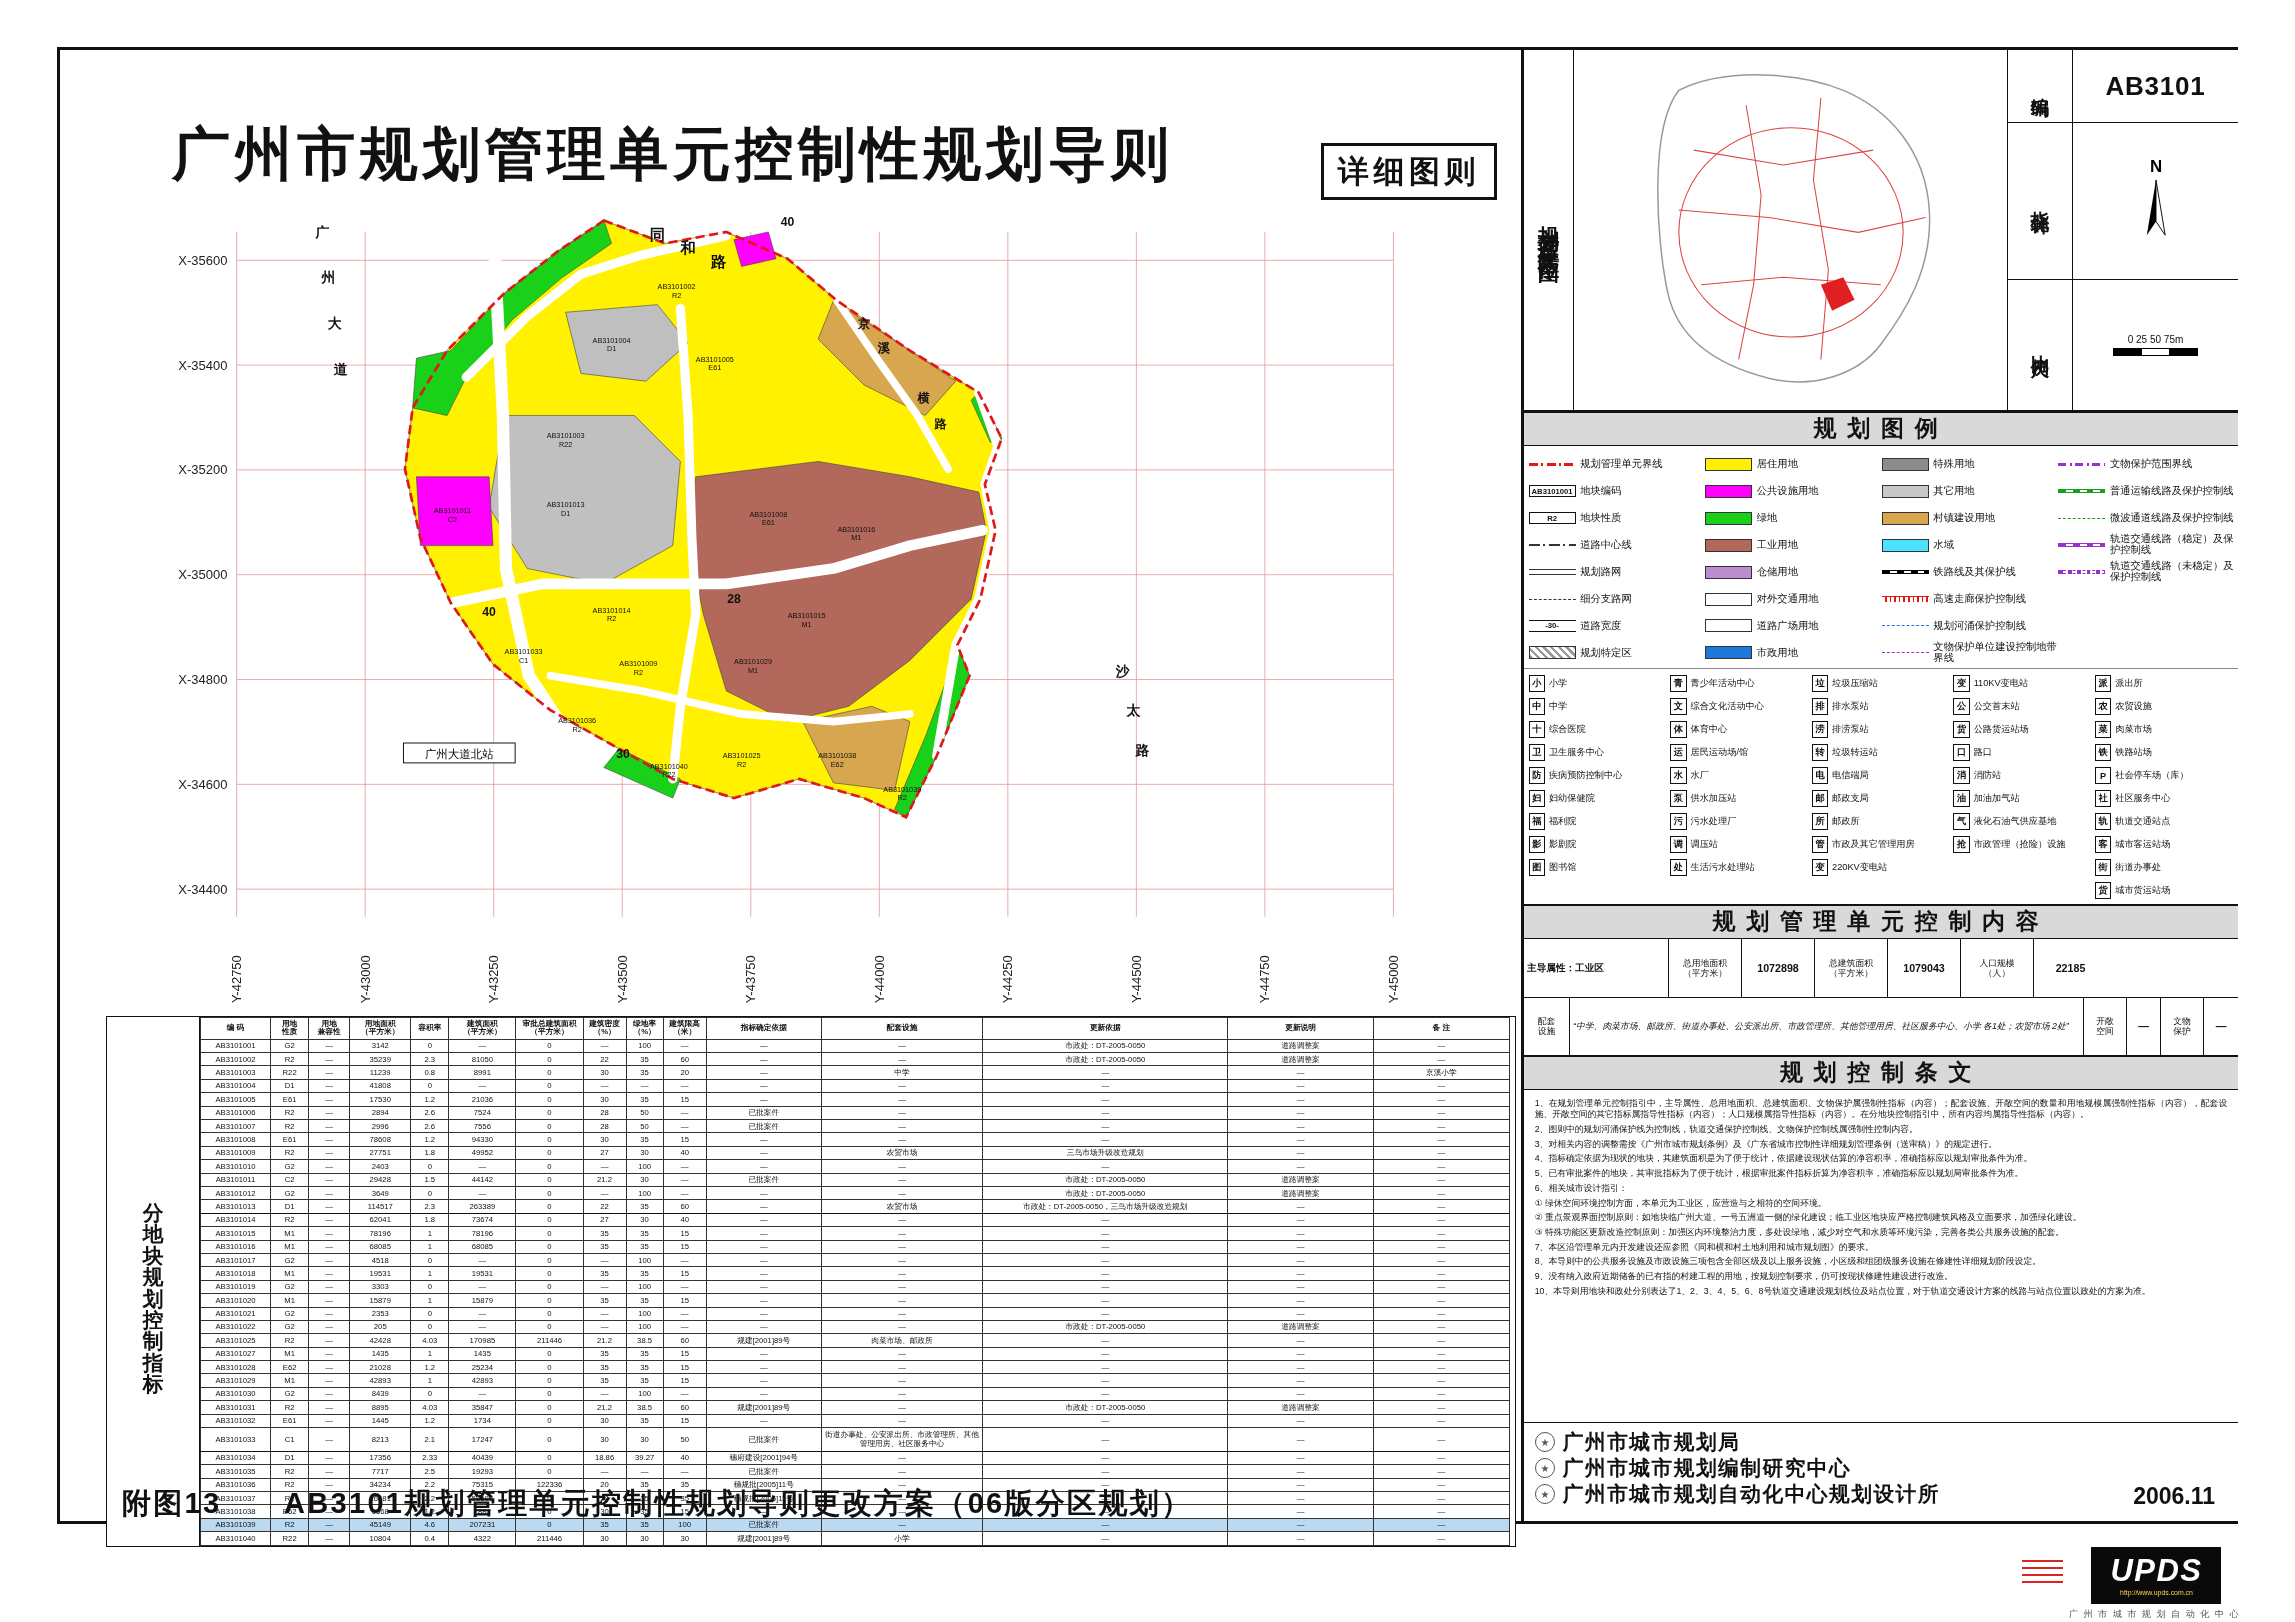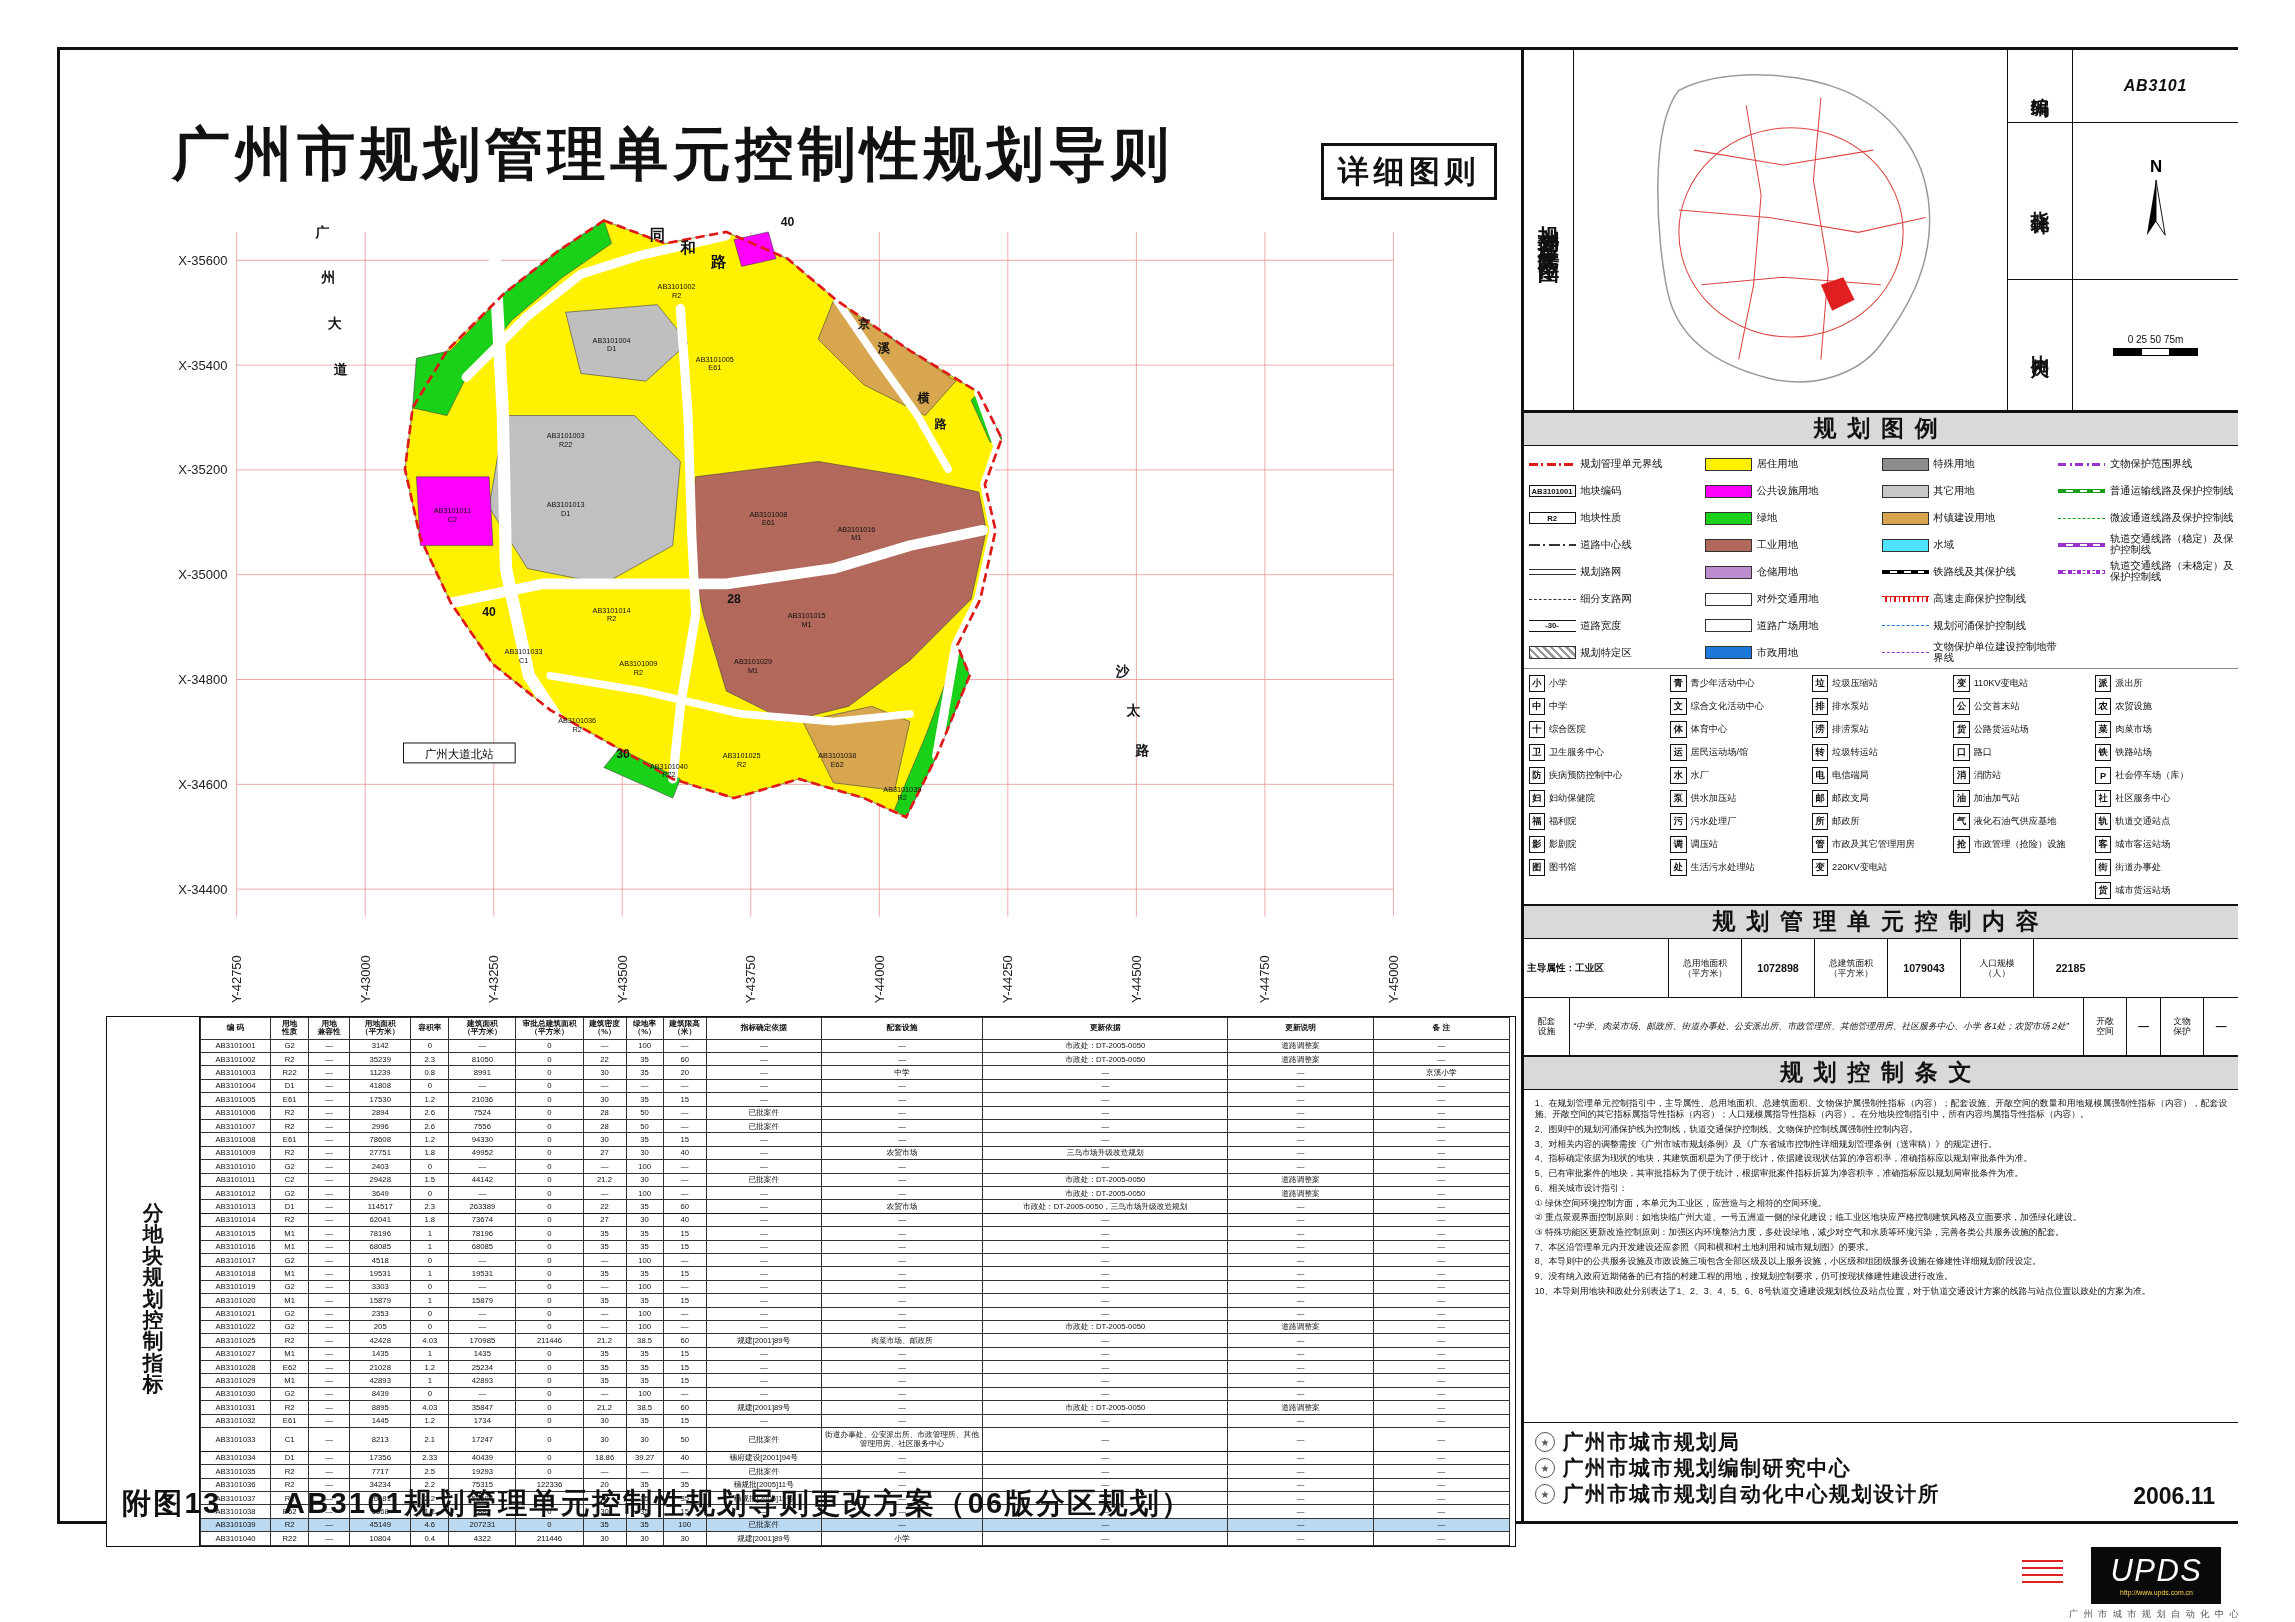--- a/index.html
+++ b/index.html
@@ -39,21 +39,21 @@
   .loc-row{height:360px;display:flex;border-bottom:2.3px solid #111;}
   .v-strip{width:49px;border-right:1.5px solid #111;display:flex;align-items:center;justify-content:center;
     writing-mode:vertical-rl;text-orientation:upright;font-size:21.4px;font-weight:bold;letter-spacing:4.6px;}
   .loc-map{flex:1;border-right:1.5px solid #111;display:flex;align-items:center;justify-content:center;}
   .loc-right{width:230px;display:flex;flex-direction:column;}
   .loc-cell{display:flex;border-bottom:1.5px solid #111;}
   .loc-cell:last-child{border-bottom:none;}
   .loc-lbl{width:64px;border-right:1.5px solid #111;display:flex;align-items:center;justify-content:center;
     writing-mode:vertical-rl;text-orientation:upright;font-size:18.4px;font-weight:bold;letter-spacing:3.1px;}
   .loc-val{flex:1;display:flex;align-items:center;justify-content:center;flex-direction:column;}
-  .code-val{font-size:16px;font-weight:bold;letter-spacing:0.8px;font-style:italic;}
+  .code-val{font-size:26px;font-weight:bold;letter-spacing:0.8px;}
   .sec-header{height:32px;line-height:31px;text-align:center;font-size:23px;font-weight:bold;letter-spacing:10.7px;
     background:#d9d9d9;border-bottom:1.5px solid #111;border-top:0.8px solid #111;}
   .legend-symbols{height:223px;display:flex;border-bottom:0.8px solid #888;padding:4.6px 3.1px 1.5px 4.6px;box-sizing:border-box;}
   .legend-facilities{height:236px;display:flex;border-bottom:1.5px solid #111;padding:3.1px 1.5px 1.5px 4.6px;box-sizing:border-box;}
   .legend-col{flex:1;display:flex;flex-direction:column;}
   .leg-item{display:flex;align-items:center;height:27px;}
   .fac-col .leg-item{height:23px;}
   .leg-label{font-size:10.3px;line-height:1.05;}
   .fac-col .leg-label{font-size:9.2px;}
   .sym{width:47px;min-width:47px;height:13.8px;margin-right:4.6px;display:flex;align-items:center;justify-content:center;
@@ -103,21 +103,21 @@
   .org-name{font-size:20.7px;font-weight:bold;font-family:"Liberation Serif","DejaVu Serif",serif;letter-spacing:1.5px;}
   .org-date{position:absolute;right:23px;bottom:10.7px;font-size:23px;font-weight:bold;}
 
   
   .caption{position:absolute;left:122px;top:1484px;font-size:29px;font-weight:bold;letter-spacing:2.3px;}
   .upds{position:absolute;right:51px;top:1547px;display:flex;align-items:flex-start;}
   .upds-bars{display:flex;flex-direction:column;justify-content:center;margin:10.7px 6.1px 0 0;}
   .upds-bars i{display:block;width:41px;height:2.3px;background:#d22;margin:2.3px 0;}
   .upds-box-wrap{display:flex;flex-direction:column;align-items:center;}
   .upds-box{width:130px;height:57px;background:#0a0a0a;display:flex;flex-direction:column;align-items:center;justify-content:center;}
-  .upds-brand{color:#fff;font-size:31px;font-weight:normal;font-style:italic;letter-spacing:1.5px;line-height:1;}
+  .upds-brand{color:#fff;font-size:31px;font-weight:bold;font-style:italic;letter-spacing:1.5px;line-height:1;}
   .upds-url{color:#ffd54f;font-size:6.9px;margin-top:2.3px;}
   .upds-org{margin-top:3.8px;font-size:9.2px;letter-spacing:5.4px;color:#555;white-space:nowrap;}
 </style>
 </head>
 <body>
 
 <div class="page">
   <div class="frame">
 
     <h1 class="main-title">广州市规划管理单元控制性规划导则</h1>

